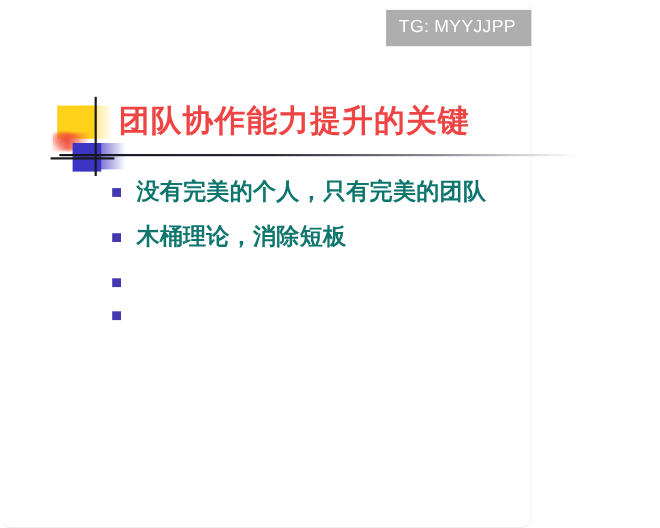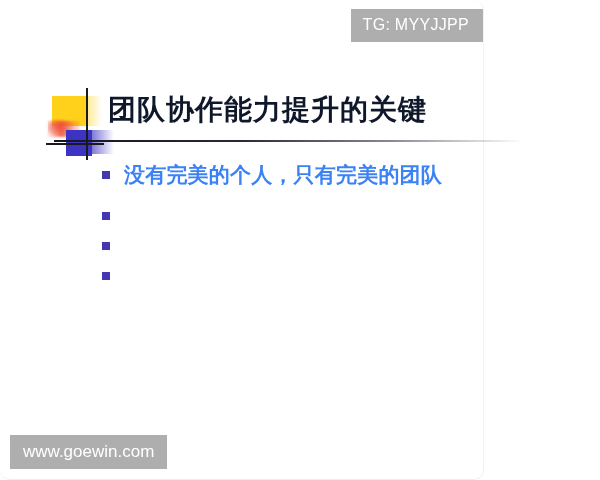--- a/index.html
+++ b/index.html
@@ -114,21 +114,21 @@
     background: #1a1a1a;
   }
 
   
   .title {
     position: absolute;
     left: 108px;
     top: 91px;
     font-size: 28px;
     font-weight: bold;
-    color: #0f172a;
+    color: #ef4444;
     letter-spacing: 1px;
     white-space: nowrap;
     font-family: "Liberation Sans", "DejaVu Sans", sans-serif;
   }
 
   
   .title-rule {
     position: absolute;
     left: 54px;
     top: 140px;
@@ -153,21 +153,21 @@
     flex: 0 0 auto;
     width: 8px;
     height: 8px;
     background: #4338b0;
     margin-top: 11px;
     margin-right: 14px;
   }
   .bullet-text {
     font-size: 21px;
     font-weight: bold;
-    color: #3b82f6;
+    color: #0f766e;
     line-height: 1.42;
     letter-spacing: 0.2px;
     font-family: "Liberation Sans", "DejaVu Sans", sans-serif;
   }
 
   
   .site-watermark {
     position: absolute;
     left: 10px;
     bottom: 10px;
@@ -204,27 +204,27 @@
 
   <div class="bullets">
 
     <div class="bullet-row">
       <span class="bullet-marker"></span>
       <span class="bullet-text">没有完美的个人，只有完美的团队</span>
     </div>
 
     <div class="bullet-row">
       <span class="bullet-marker"></span>
+      <span class="bullet-text">木桶理论，消除短板</span>
     </div>
 
     <div class="bullet-row">
       <span class="bullet-marker"></span>
     </div>
 
     <div class="bullet-row">
       <span class="bullet-marker"></span>
     </div>
 
   </div>
 
-  <div class="site-watermark">www.goewin.com</div>
 
 </div>
 
 </body></html>

